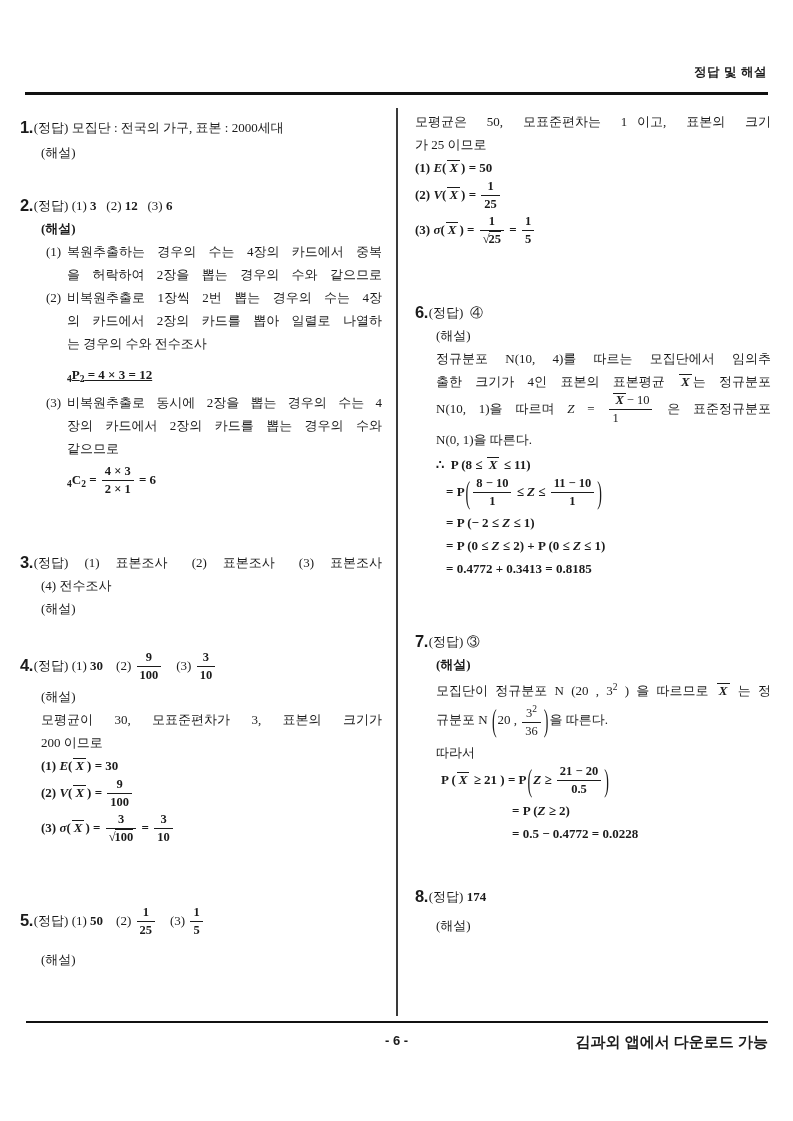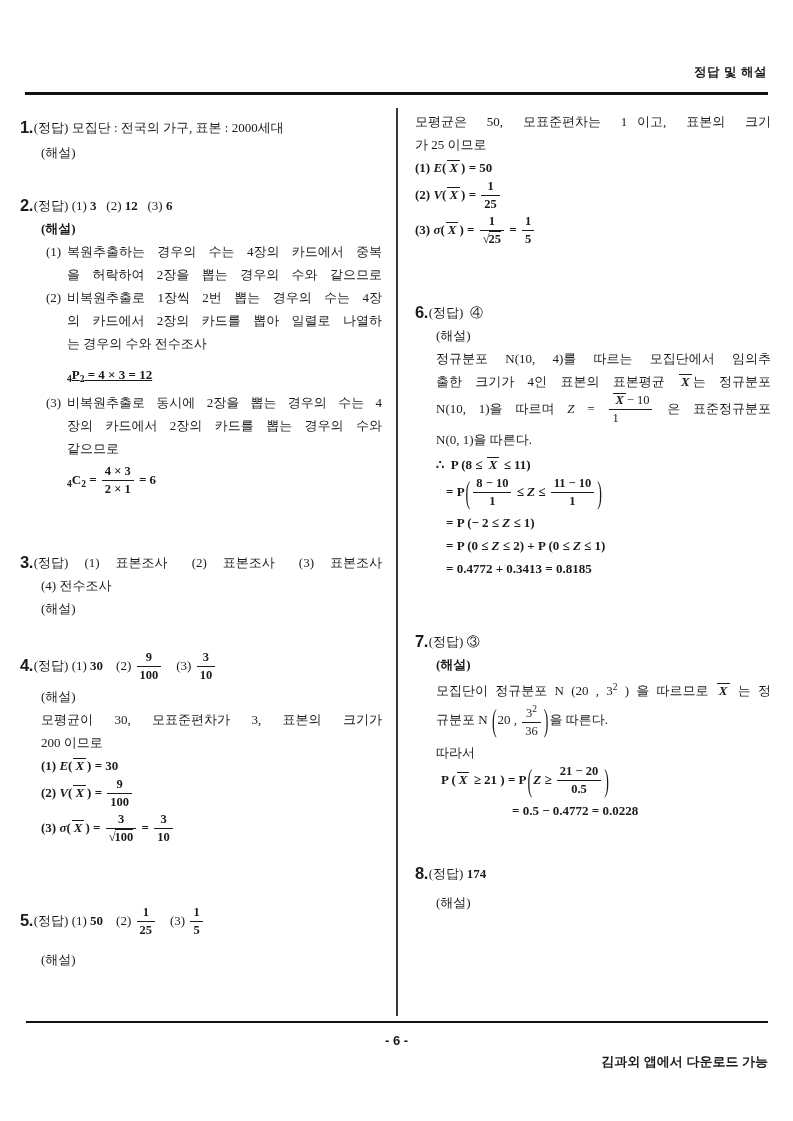--- a/index.html
+++ b/index.html
@@ -13,21 +13,21 @@
   }
   .rule-top{position:absolute;left:25px;right:25px;top:92px;height:3px;background:#111;}
   .divider{position:absolute;left:396px;top:108px;width:2px;height:908px;background:#3a3a3a;}
   .rule-bottom{position:absolute;left:26px;right:25px;top:1021px;height:2px;background:#111;}
   .footer-page{
     position:absolute;left:0;right:0;top:1033px;text-align:center;
     font-family:"Liberation Sans","DejaVu Sans",sans-serif;font-weight:700;font-size:13px;
   }
   .footer-note{
     position:absolute;right:25px;top:1033px;
-    font-family:"Liberation Sans","DejaVu Sans",sans-serif;font-weight:700;font-size:13px;margin-top:20px;
+    font-family:"Liberation Sans","DejaVu Sans",sans-serif;font-weight:700;font-size:15px;
   }
   .col{position:absolute;top:108px;}
   .col-left{left:20px;width:362px;}
   .col-right{left:415px;width:356px;}
   .ln{line-height:23px;white-space:pre-wrap;}
   .j{text-align:justify;text-align-last:justify;}
   .fm{font-weight:600;}
   .b{font-weight:700;}
   .it{font-style:italic;}
   .ind0{padding-left:0;}
@@ -124,20 +124,21 @@
         <div class="ln ind5 fm">= P (0 ≤ <span class="it">Z</span> ≤ 2) + P (0 ≤ <span class="it">Z</span> ≤ 1)</div>
         <div class="ln ind5 fm">= 0.4772 + 0.3413 = 0.8185</div>
       </div>
       <div style="margin-top: 50px;">
         <div class="ln ind0"><span class="pnum">7.</span>(정답) ③</div>
         <div class="ln ind1"><span class="b">(해설)</span></div>
         <div class="ln ind1 j">모집단이 정규분포 N (20 , 3<span class="sp">2</span> ) 을 따르므로 <span class="ol">X</span> 는 정</div>
         <div class="ln ind1">규분포 N <span class="bigp">(</span>20 , <span class="frac"><span class="fn">3<span class="sp">2</span></span><span class="fd">36</span></span><span class="bigp">)</span>을 따른다.</div>
         <div class="ln ind1">따라서</div>
         <div class="ln ind2 fm">P (<span class="ol">X</span> ≥ 21 ) = P<span class="bigp">(</span><span class="it">Z</span> ≥ <span class="frac"><span class="fn">21 − 20</span><span class="fd">0.5</span></span><span class="bigp">)</span></div>
+        <div class="ln ind6 fm">= P (<span class="it">Z</span> ≥ 2)</div>
         <div class="ln ind6 fm">= 0.5 − 0.4772 = 0.0228</div>
       </div>
       <div style="margin-top: 40px;">
         <div class="ln ind0"><span class="pnum">8.</span>(정답) <span class="b">174</span></div>
         <div class="ln ind1" style="margin-top: 6px;">(해설)</div>
       </div>
     </div>
   <div class="rule-bottom"></div>
   <div class="footer-page">- 6 -</div>
   <div class="footer-note">김과외 앱에서 다운로드 가능</div>

